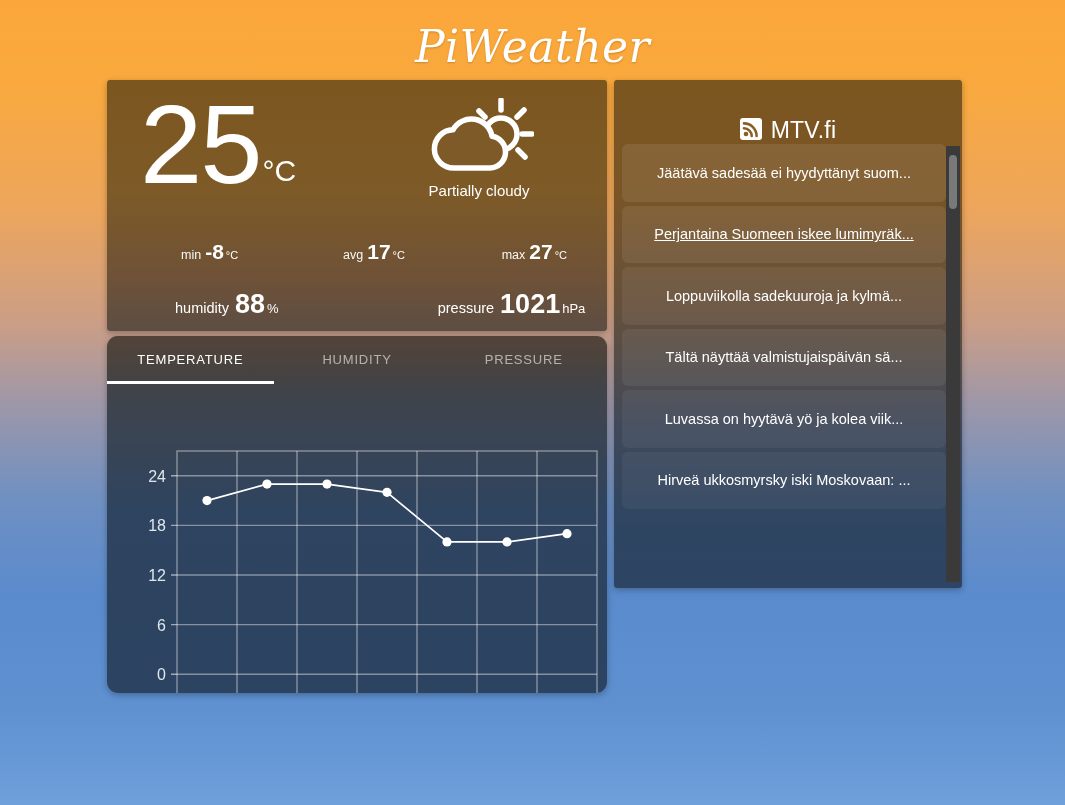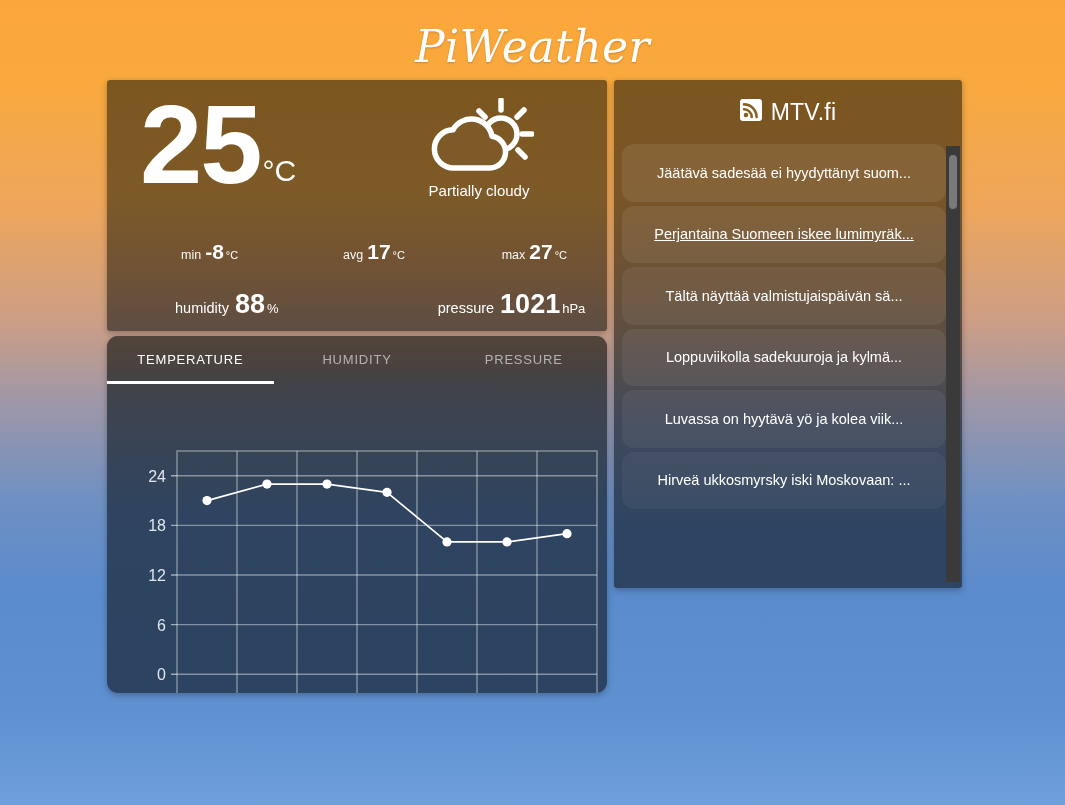--- a/index.html
+++ b/index.html
@@ -67,21 +67,21 @@
   .temp-block {
     position: absolute;
     left: 33px;
     top: 6px;
     display: flex;
     align-items: flex-end;
   }
   .temp-value {
     font-size: 112px;
     line-height: 118px;
-    font-weight: 700;
+    font-weight: 400;
     letter-spacing: -2px;
     text-align: right;
   }
   .temp-unit {
     font-size: 30px;
     font-weight: 300;
     padding-bottom: 16px;
     padding-left: 2px;
     letter-spacing: 0px;
   }
@@ -176,37 +176,37 @@
     height: 508px;
     border-radius: 3px;
     background: linear-gradient(to bottom, #7c561f 0%, #7a5526 22%, #65503c 45%, #40495a 68%, #2e4562 88%, #2d4463 100%);
     box-shadow: 0 2px 6px rgba(0,0,0,0.28);
     position: relative;
     overflow: hidden;
   }
   .rss-head {
     height: 64px;
     display: flex;
-    align-items: center;
+    align-items: flex-end;
     justify-content: center;
     gap: 9px;
   }
   .rss-title { font-size: 23px; font-weight: 400; letter-spacing: 0.2px; }
 
   .rss-list {
     position: absolute;
     left: 8px;
     top: 64px;
     width: 324px;
     height: 436px;
   }
   .rss-item {
     height: 57.5px;
     margin-bottom: 4px;
-    border-radius: 12px;
+    border-radius: 6px;
     display: flex;
     align-items: center;
     justify-content: center;
     text-align: center;
     font-size: 14.5px;
     font-weight: 400;
     padding: 0 14px;
     color: #ffffff;
     cursor: pointer;
     background: rgba(255,255,255,0.055);
@@ -355,22 +355,22 @@
             <path d="M4 10.3 a7.7 7.7 0 0 1 7.7 7.7" fill="none" stroke="#8a5f22" stroke-width="2.6" stroke-linecap="round"></path>
             <path d="M4 5.4 a12.6 12.6 0 0 1 12.6 12.6" fill="none" stroke="#8a5f22" stroke-width="2.6" stroke-linecap="round"></path>
           </svg>
         </span>
         <span class="rss-title">MTV.fi</span>
       </div>
 
       <div class="rss-list" id="rss-list">
           <div class="rss-item" style="background: rgba(255, 255, 255, 0.086);">Jäätävä sadesää ei hyydyttänyt suom...</div>
           <div class="rss-item" style="background: rgba(255, 255, 255, 0.08); text-decoration: underline;">Perjantaina Suomeen iskee lumimyräk...</div>
+          <div class="rss-item" style="background: rgba(255, 255, 255, 0.067);">Loppuviikolla sadekuuroja ja kylmä...</div>
           <div class="rss-item" style="background: rgba(255, 255, 255, 0.063);">Tältä näyttää valmistujaispäivän sä...</div>
-          <div class="rss-item" style="background: rgba(255, 255, 255, 0.067);">Loppuviikolla sadekuuroja ja kylmä...</div>
           <div class="rss-item" style="background: rgba(255, 255, 255, 0.055);">Luvassa on hyytävä yö ja kolea viik...</div>
           <div class="rss-item" style="background: rgba(255, 255, 255, 0.047);">Hirveä ukkosmyrsky iski Moskovaan: ...</div>
         </div>
 
       <div class="rss-scroll-track">
         <div class="rss-scroll-thumb"></div>
       </div>
     </div>
   </div>
 

